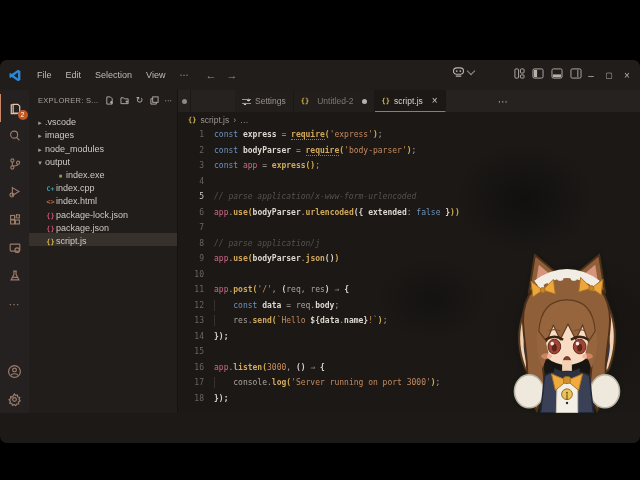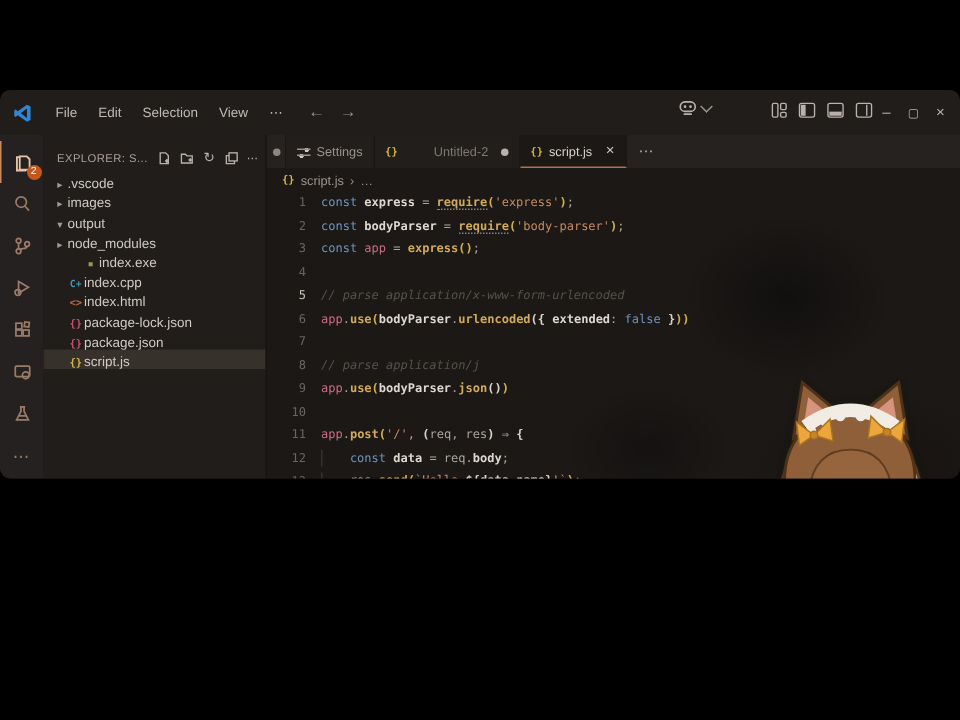--- a/index.html
+++ b/index.html
@@ -1,18 +1,18 @@
 <!DOCTYPE html>
 <html><head>
 <meta charset="utf-8">
 <style>
   html,body{margin:0;padding:0;background:#000;}
   .stage{position:relative;width:640px;height:480px;background:#000;overflow:hidden;
          font-family:"Liberation Sans",sans-serif;-webkit-font-smoothing:antialiased;}
-  .window{position:absolute;left:0;top:60px;width:640px;height:259px;background:#1c1917;
+  .window{position:absolute;left:0;top:60px;width:640px;height:383px;background:#1c1917;
           border-radius:7px;overflow:hidden;}
 
   
   .titlebar{position:relative;height:30px;background:#201d1b;display:flex;align-items:center;
             font-size:9px;color:#c0bab3;}
   .vslogo{width:13px;height:13px;margin:0 8px 0 9px;flex:0 0 auto;}
   .menu{padding:0 7px;cursor:default;}
   .navarrows{margin-left:10px;display:flex;gap:10px;color:#9a938c;font-size:11px;}
   .searchbox{position:absolute;left:203px;top:6px;width:240px;height:17px;background:#2a2624;
              border:1px solid #3a3531;border-radius:5px;display:flex;align-items:center;
@@ -36,44 +36,44 @@
   .actitem svg{stroke:#c49a82;fill:none;stroke-width:1.3;}
   .actitem.active svg{stroke:#e8c3a6;}
   .badge{position:absolute;right:2px;bottom:2px;min-width:10px;height:10px;border-radius:6px;
          background:#c3571d;color:#fff;font-size:7px;line-height:10px;text-align:center;}
   .actspacer{margin-top:auto;}
   .dotsglyph{color:#c49a82;font-size:11px;letter-spacing:1px;}
 
   
   .sidebar{width:148px;background:#201d1b;border-right:1px solid #161311;flex:0 0 auto;
            display:flex;flex-direction:column;overflow:hidden;}
-  .exp-head{height:20px;display:flex;align-items:flex-end;padding:0 4px 0 9px;color:#a8a09a;
+  .exp-head{height:20px;display:flex;align-items:center;padding:0 4px 0 9px;color:#a8a09a;
             font-size:7.5px;letter-spacing:.3px;}
   .exp-title{flex:1;white-space:nowrap;overflow:hidden;}
   .exp-actions{display:flex;gap:6px;align-items:center;color:#b9b2ab;}
   .exp-actions svg{stroke:#b9b2ab;fill:none;stroke-width:1;}
   .tree{padding-top:4px;font-size:9px;color:#cfc9c2;}
   .trow{height:13.2px;display:flex;align-items:flex-end;white-space:nowrap;cursor:default;}
   .trow.selected{background:#37312c;}
   .twist{width:10px;text-align:center;color:#a39b93;font-size:7px;flex:0 0 auto;}
   .ficon{width:11px;flex:0 0 auto;font-size:7px;font-weight:bold;text-align:center;
          font-family:"DejaVu Sans Mono",monospace;}
   .ficon-js{color:#d4b24c;} .ficon-json{color:#c4506e;} .ficon-html{color:#c0693f;}
   .ficon-cpp{color:#3f9ab0;font-size:6.5px;} .ficon-exe{color:#9a9a4a;}
 
   
   .editor{flex:1;display:flex;flex-direction:column;background:#1b1816;min-width:0;}
   .tabbar{height:22px;background:#262220;display:flex;align-items:stretch;flex:0 0 auto;
-          font-size:8.5px;color:#9b948d;overflow:hidden;}
+          font-size:8.5px;color:#9b948d;overflow:hidden;gap:44px;}
   .tabstub{width:12px;display:flex;align-items:center;justify-content:center;border-right:1px solid #1a1715;}
   .tabstub i{width:5px;height:5px;border-radius:50%;background:#8f8881;}
   .tab{display:flex;align-items:center;gap:4px;padding:0 7px;border-right:1px solid #1a1715;
        background:#211e1c;white-space:nowrap;max-width:200px;overflow:hidden;}
   .tab.active{background:#1b1816;color:#d8d2cb;border-bottom:1px solid #b5714b;}
-  .tab .tsub{color:#7e7871;margin-left:20px;}
+  .tab .tsub{color:#7e7871;margin-left:4px;}
   .tab .tdot{width:5px;height:5px;border-radius:50%;background:#b9b2ab;margin-left:4px;}
   .tab .tclose{margin-left:5px;color:#cfc9c2;font-size:10px;}
   .tabmore{display:flex;align-items:center;padding:0 8px;color:#b9b2ab;font-size:10px;letter-spacing:1px;}
   .ticon{display:inline-block;flex:0 0 auto;}
   .ticon-js{color:#d4b24c;font-size:7px;font-weight:bold;font-family:"DejaVu Sans Mono",monospace;}
   .ticon-settings{width:9px;height:9px;background:
       linear-gradient(#9a938c,#9a938c) 0 2.5px/9px 1px no-repeat,
       linear-gradient(#9a938c,#9a938c) 0 6.5px/9px 1px no-repeat,
       radial-gradient(circle at 6.5px 3px,#cfc9c2 1.3px,transparent 1.6px) no-repeat,
       radial-gradient(circle at 3px 7px,#cfc9c2 1.3px,transparent 1.6px) no-repeat;}
@@ -247,26 +247,26 @@
         <div class="tree" id="tree">
             <div class="trow" style="padding-left: 6px;">
               <span class="twist">▸</span>
               <span>.vscode</span>
             </div>
             <div class="trow" style="padding-left: 6px;">
               <span class="twist">▸</span>
               <span>images</span>
             </div>
             <div class="trow" style="padding-left: 6px;">
+              <span class="twist">▸</span>
+              <span>node_modules</span>
+            </div>
+            <div class="trow" style="padding-left: 6px;">
               <span class="twist">▾</span>
               <span>output</span>
-            </div>
-            <div class="trow" style="padding-left: 6px;">
-              <span class="twist">▸</span>
-              <span>node_modules</span>
             </div>
             <div class="trow" style="padding-left: 16px;">
               <span class="twist"></span>
               <span class="ficon ficon-exe">▪</span>
               <span>index.exe</span>
             </div>
             <div class="trow" style="padding-left: 6px;">
               <span class="twist"></span>
               <span class="ficon ficon-cpp">C+</span>
               <span>index.cpp</span>

